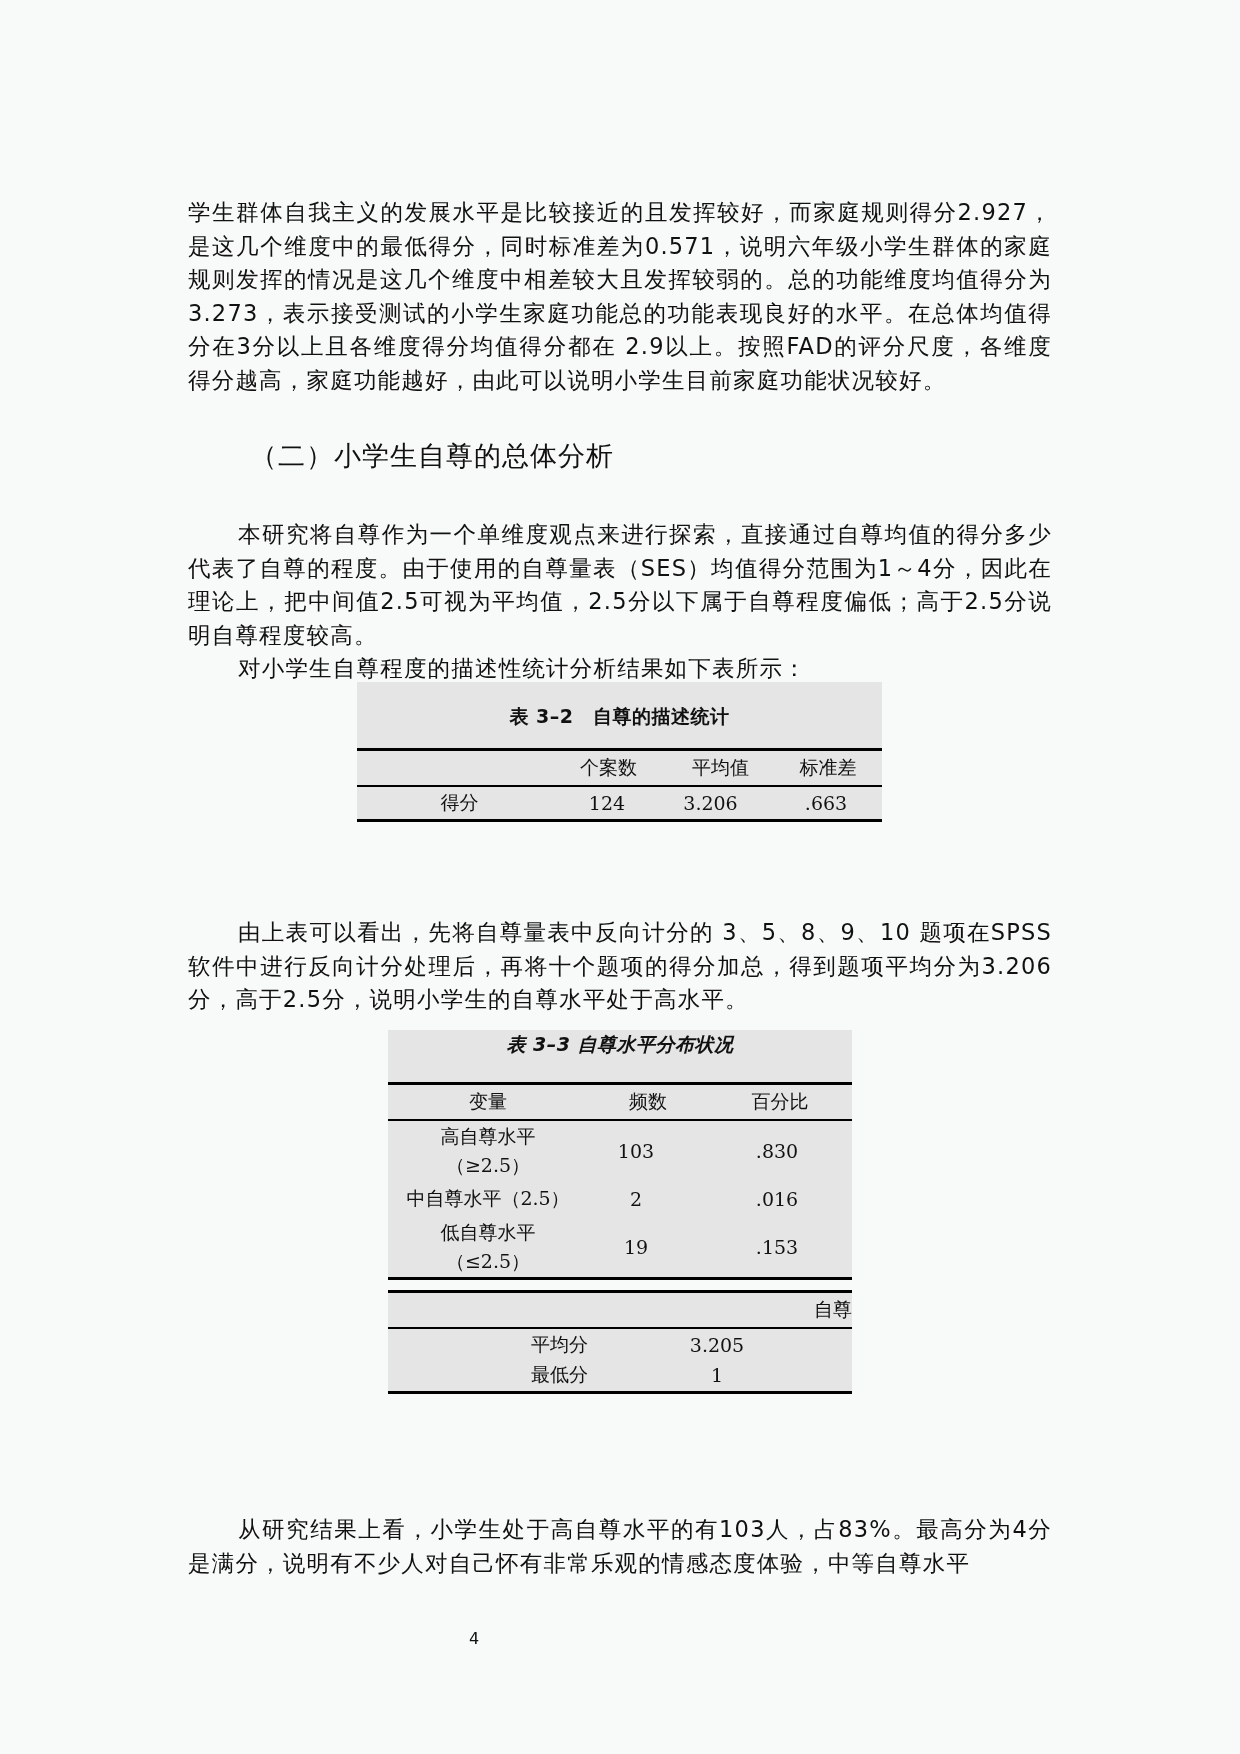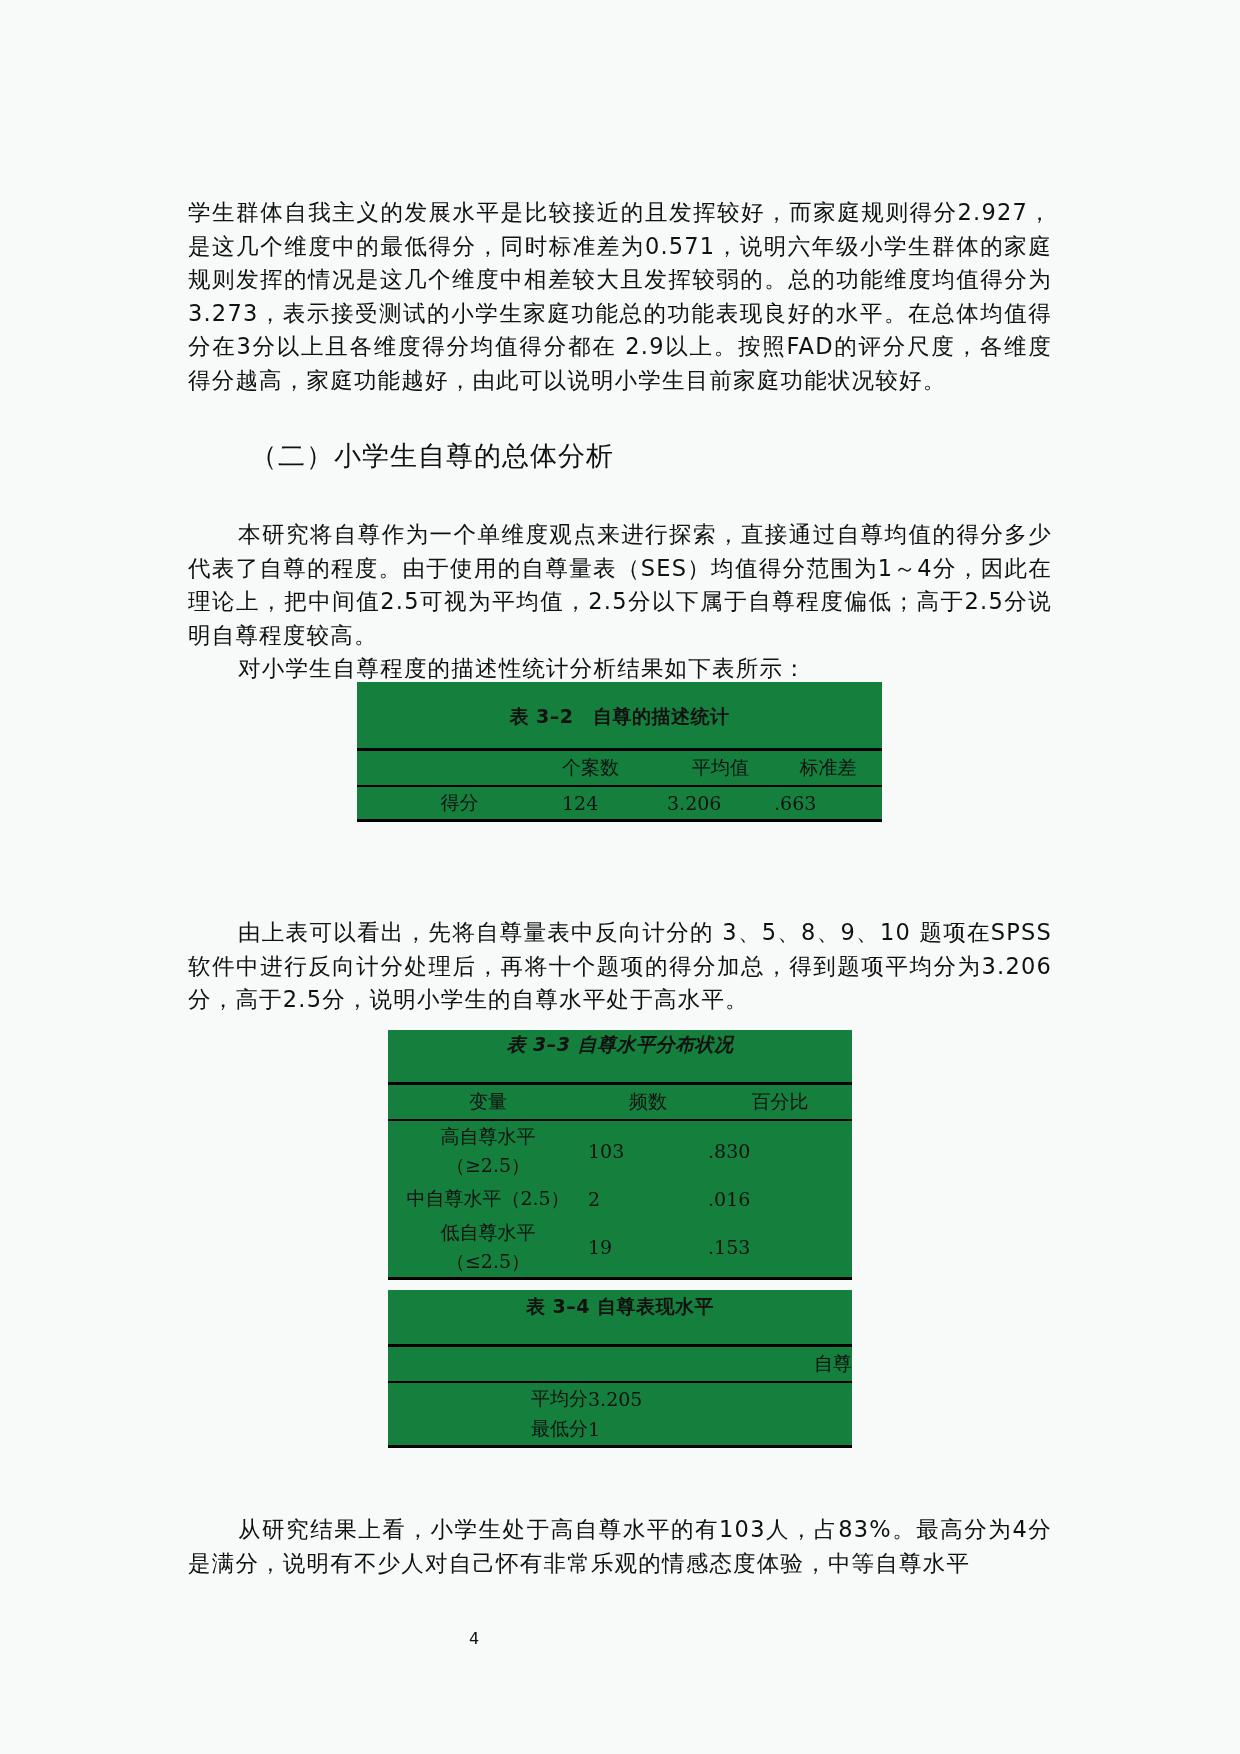--- a/index.html
+++ b/index.html
@@ -27,21 +27,21 @@
     left: 250px;
     top: 436px;
     font-size: 27px;
     line-height: 40px;
     margin: 0;
     font-weight: normal;
     letter-spacing: 1px;
   }
   .tbl-box {
     position: absolute;
-    background: #15803d;
+    background: #e5e5e5;
   }
   .tbl-caption {
     text-align: center;
     font-weight: bold;
     font-size: 19px;
     letter-spacing: 0.5px;
   }
   table {
     border-collapse: collapse;
     font-family: "DejaVu Serif", "Liberation Serif", serif;
@@ -51,21 +51,21 @@
   table.t thead tr th {
     border-top: 3px solid #000;
     border-bottom: 2px solid #000;
     font-weight: normal;
     padding: 0;
     height: 34px;
   }
   table.t tbody tr:last-child td { border-bottom: 3px solid #000; }
   table.t td { padding: 0; }
   .c { text-align: center; }
-  .r { text-align: left; }
+  .r { text-align: center; }
   .l { text-align: right; }
   .page-num {
     position: absolute;
     left: 469px; top: 1629px;
     font-size: 16px;
   }
 </style>
 </head>
 <body>
 
@@ -135,21 +135,20 @@
       <tr style="height:60px;">
         <td class="c" style="padding:0 36px; line-height:29px;">低自尊水平（≤2.5）</td>
         <td class="r" style="padding-right:24px">19</td>
         <td class="r" style="padding-right:6px">.153</td>
       </tr>
     </tbody>
   </table>
 </div>
 
 <div class="tbl-box" style="left:388px; top:1290px; width:464px;">
-  <div class="tbl-caption" style="margin-top:4px; margin-bottom:24px;">表 3–4  自尊表现水平</div>
   <table class="t">
     <colgroup>
         <col style="width:200px">
         <col style="width:264px">
       </colgroup>
     <thead>
       <tr>
         <th></th>
         <th class="l" style="padding-left:110px">自尊</th>
       </tr>

